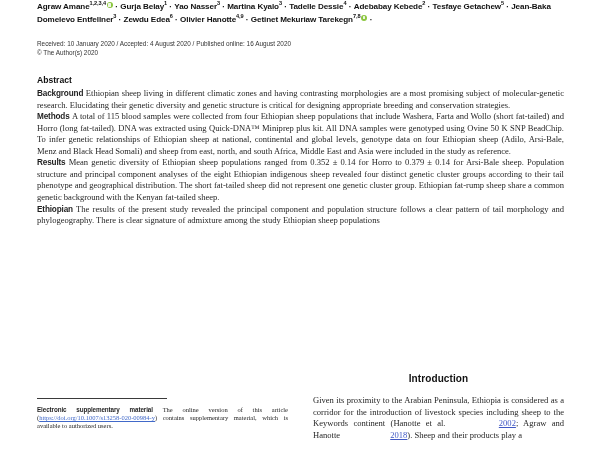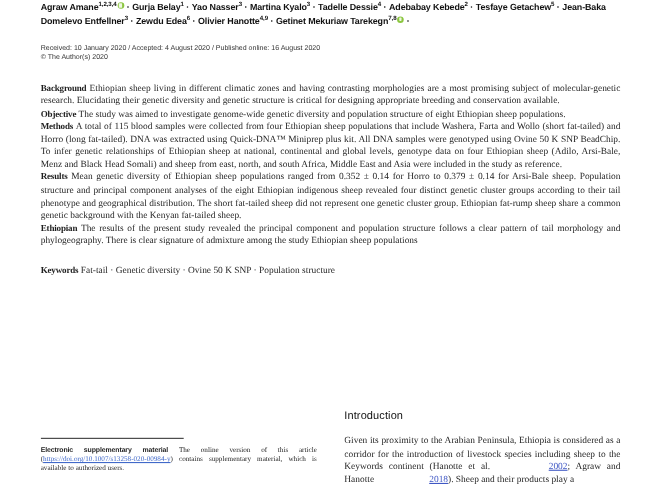--- a/index.html
+++ b/index.html
@@ -87,21 +87,21 @@
   .abstract-para {
     font-size: 8.55px;
     line-height: 11.55px;
     text-align: justify;
     color: #1f1f1f;
     margin: 0 0 0 0;
     hyphens: none;
   }
   .abstract-para + .abstract-para { margin-top: 0px; }
   .lead {
-    font-family: Liberation Serif, serif;
+    font-family: Liberation Sans, sans-serif;
     font-weight: bold;
     font-size: 8.2px;
     letter-spacing: -0.15px;
   }
   .keywords {
     margin-top: 15px;
     font-size: 8.55px;
     line-height: 11.55px;
     color: #1f1f1f;
   }
@@ -141,25 +141,26 @@
     font-size: 6.3px;
     letter-spacing: -0.1px;
   }
   .doi-link {
     color: #4169c9;
     text-decoration: underline;
   }
 
   .section-heading {
     font-family: "Liberation Sans", "DejaVu Sans", sans-serif;
-    font-weight: normal;
+    font-weight: bold;
     font-size: 10px;
     color: #111111;
     letter-spacing: 0.1px;
     margin: 0 0 11px 0;
+    text-align: center;
   }
   .body-para {
     font-size: 8.55px;
     line-height: 11.6px;
     text-align: justify;
     color: #1f1f1f;
     margin: 0;
   }
   .cite { color: #3f57c4; margin-left: 48px; }
 </style>
@@ -169,44 +170,39 @@
 <div class="page">
 
   <div class="authors" id="author-list"><span><span>Agraw Amane</span><sup>1,2,3,4</sup><span class="orcid"></span></span><span class="sep"> · </span><span><span>Gurja Belay</span><sup>1</sup></span><span class="sep"> · </span><span><span>Yao Nasser</span><sup>3</sup></span><span class="sep"> · </span><span><span>Martina Kyalo</span><sup>3</sup></span><span class="sep"> · </span><span><span>Tadelle Dessie</span><sup>4</sup></span><span class="sep"> · </span><span><span>Adebabay Kebede</span><sup>2</sup></span><span class="sep"> · </span><span><span>Tesfaye Getachew</span><sup>5</sup></span><span class="sep"> · </span><span><span>Jean-Baka Domelevo Entfellner</span><sup>3</sup></span><span class="sep"> · </span><span><span>Zewdu Edea</span><sup>6</sup></span><span class="sep"> · </span><span><span>Olivier Hanotte</span><sup>4,9</sup></span><span class="sep"> · </span><span><span>Getinet Mekuriaw Tarekegn</span><sup>7,8</sup><span class="orcid"></span></span><span class="sep"> · </span></div>
 
   <div class="dates">
     <div>Received: 10 January 2020 / Accepted: 4 August 2020 / Published online: 16 August 2020</div>
     <div>© The Author(s) 2020</div>
   </div>
 
   <div class="abstract-block">
-
-    <p class="abstract-para">
-      <span class="lead">Background</span>&nbsp;<span>Ethiopian sheep living in different climatic zones and having contrasting morphologies are a most promising subject of molecular-genetic research. Elucidating their genetic diversity and genetic structure is critical for designing appropriate breeding and conservation available.</span>
-    </p>
-
-    <p class="abstract-para">
-      <span class="lead">Objective</span>&nbsp;<span>The study was aimed to investigate genome-wide genetic diversity and population structure of eight Ethiopian sheep populations.</span>
-    </p>
+    <div class="abstract-heading">Abstract</div>
+
+    <p class="abstract-para">
+      <span class="lead">Background</span>&nbsp;<span>Ethiopian sheep living in different climatic zones and having contrasting morphologies are a most promising subject of molecular-genetic research. Elucidating their genetic diversity and genetic structure is critical for designing appropriate breeding and conservation strategies.</span>
+    </p>
+
 
     <p class="abstract-para">
       <span class="lead">Methods</span>&nbsp;<span>A total of 115 blood samples were collected from four Ethiopian sheep populations that include Washera, Farta and Wollo (short fat-tailed) and Horro (long fat-tailed). DNA was extracted using Quick-DNA™ Miniprep plus kit. All DNA samples were genotyped using Ovine 50 K SNP BeadChip. To infer genetic relationships of Ethiopian sheep at national, continental and global levels, genotype data on four Ethiopian sheep (Adilo, Arsi-Bale, Menz and Black Head Somali) and sheep from east, north, and south Africa, Middle East and Asia were included in the study as reference.</span>
     </p>
 
     <p class="abstract-para">
       <span class="lead">Results</span>&nbsp;<span>Mean genetic diversity of Ethiopian sheep populations ranged from 0.352 ± 0.14 for Horro to 0.379 ± 0.14 for Arsi-Bale sheep. Population structure and principal component analyses of the eight Ethiopian indigenous sheep revealed four distinct genetic cluster groups according to their tail phenotype and geographical distribution. The short fat-tailed sheep did not represent one genetic cluster group. Ethiopian fat-rump sheep share a common genetic background with the Kenyan fat-tailed sheep.</span>
     </p>
 
     <p class="abstract-para">
       <span class="lead">Ethiopian</span>&nbsp;<span>The results of the present study revealed the principal component and population structure follows a clear pattern of tail morphology and phylogeography. There is clear signature of admixture among the study Ethiopian sheep populations</span>
     </p>
 
-    <p class="keywords">
-      <span class="lead">Keywords</span>&nbsp;<span>Fat-tail · Genetic diversity · Ovine 50 K SNP · Population structure</span>
-    </p>
   </div>
 
   <div class="cols">
 
     <div class="col col-left">
       <div class="footnote-rule"></div>
       <p class="footnote">
         <b>Electronic supplementary material</b>&nbsp;<span>The online version of this article (</span><a class="doi-link" href="#">https://doi.org/10.1007/s13258-020-00984-y</a><span>) contains supplementary material, which is available to authorized users.</span>
       </p>
     </div>

